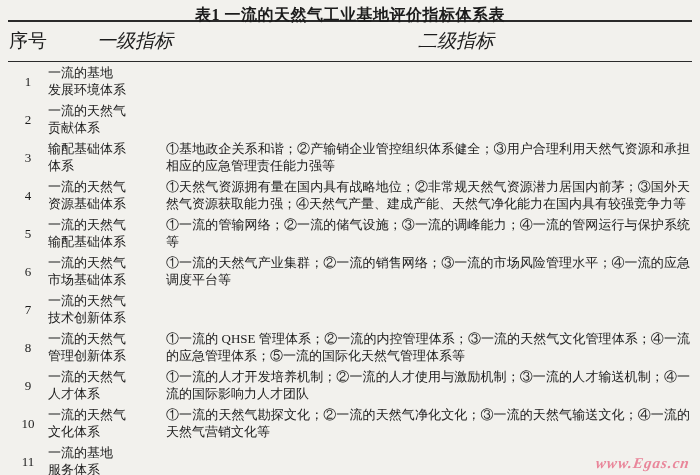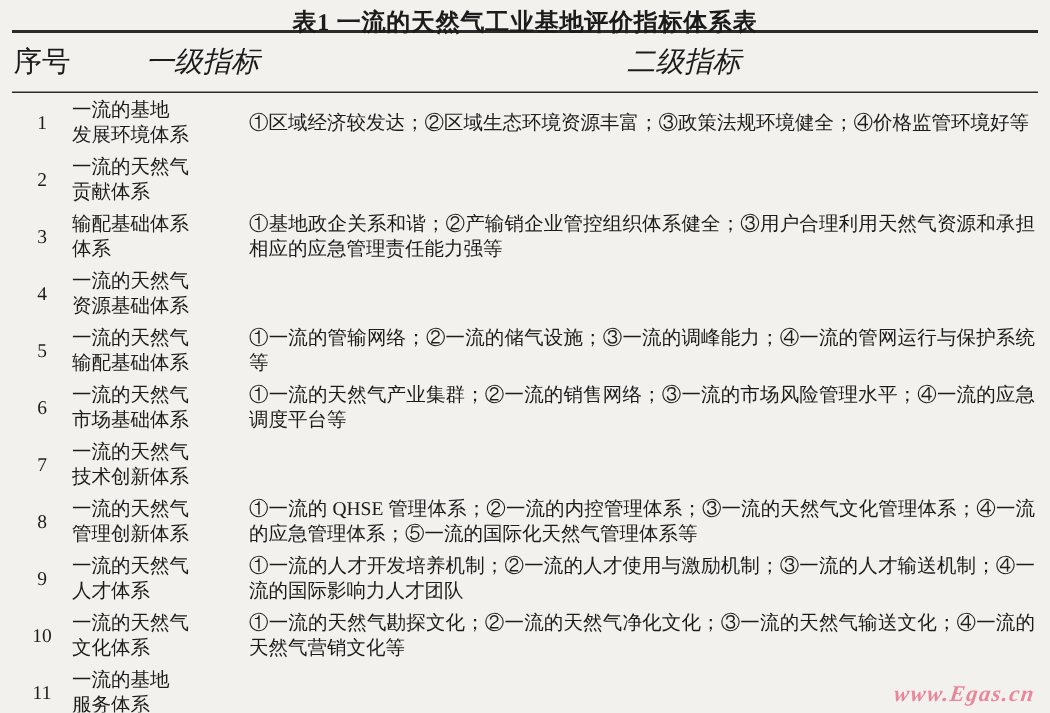--- a/index.html
+++ b/index.html
@@ -78,40 +78,40 @@
       <div class="c1">序号</div>
       <div class="c2">一级指标</div>
       <div class="c3">二级指标</div>
     </div>
 
     <div class="tbody" id="tbody">
   <div class="trow">
     <div class="c1">1</div>
     <div class="c2">一流的基地
 发展环境体系</div>
-    <div class="c3">①区域经济较发达；②区域生态环境资源丰富；③政策法规环境健全；④价格监管环境好等</div>
   </div>
 
   <div class="trow">
     <div class="c1">2</div>
     <div class="c2">一流的天然气
 贡献体系</div>
   </div>
 
   <div class="trow">
     <div class="c1">3</div>
     <div class="c2">输配基础体系
 体系</div>
     <div class="c3">①基地政企关系和谐；②产输销企业管控组织体系健全；③用户合理利用天然气资源和承担相应的应急管理责任能力强等</div>
   </div>
 
   <div class="trow">
     <div class="c1">4</div>
     <div class="c2">一流的天然气
 资源基础体系</div>
+    <div class="c3">①天然气资源拥有量在国内具有战略地位；②非常规天然气资源潜力居国内前茅；③国外天然气资源获取能力强；④天然气产量、建成产能、天然气净化能力在国内具有较强竞争力等</div>
   </div>
 
   <div class="trow">
     <div class="c1">5</div>
     <div class="c2">一流的天然气
 输配基础体系</div>
     <div class="c3">①一流的管输网络；②一流的储气设施；③一流的调峰能力；④一流的管网运行与保护系统等</div>
   </div>
 
   <div class="trow">

